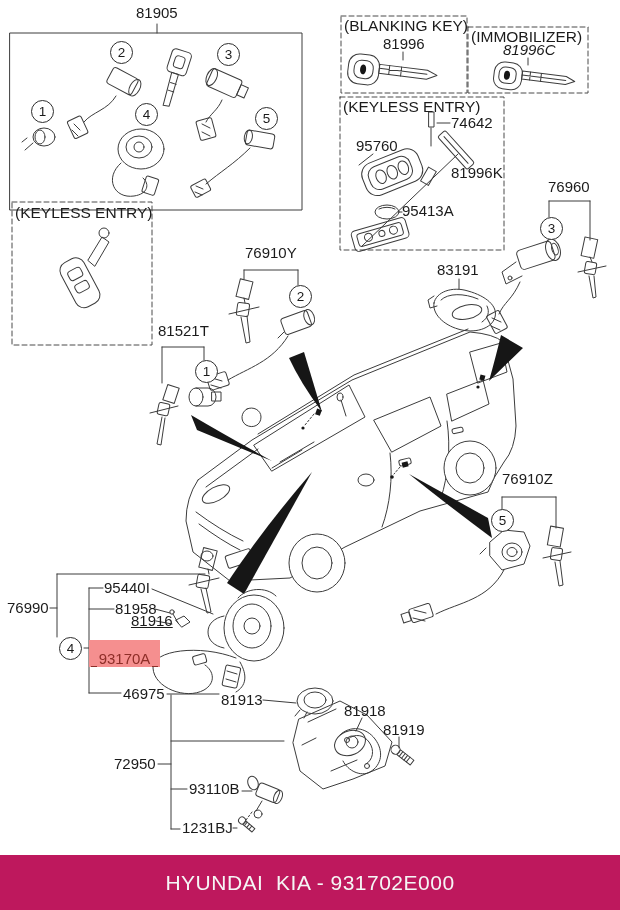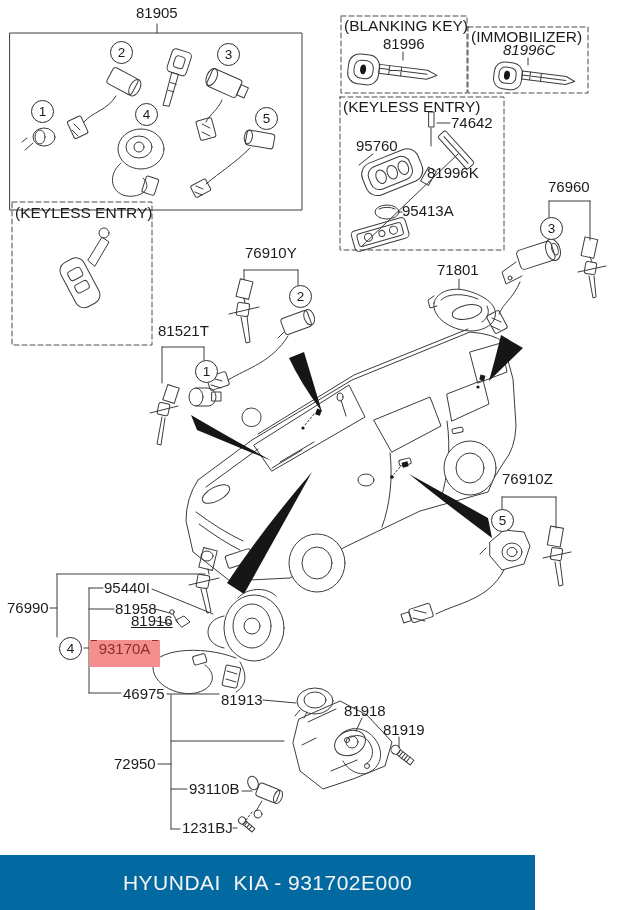--- a/index.html
+++ b/index.html
@@ -10,24 +10,24 @@
       stroke:#3c3c3c;fill:none;stroke-width:1;stroke-linecap:round;stroke-linejoin:round;}
   .art .dsh{stroke-dasharray:5 3;stroke:#4a4a4a;}
   .art .dot{stroke-dasharray:2 2;}
   .art .blk{fill:#161616;stroke:none;}
   .art .wht{fill:#ffffff;stroke:#3c3c3c;}
   .lbl{position:absolute;font-size:15px;line-height:1.05;white-space:pre;color:#1b1b1b;}
   .ctr{}
   .title{font-size:15.5px;}
   .co{position:absolute;width:21px;height:21px;border:1.4px solid #2d2d2d;border-radius:50%;
       background:#fff;font-size:13.5px;line-height:21px;text-align:center;}
-  .hl{position:absolute;display:flex;align-items:flex-start;justify-content:center;
+  .hl{position:absolute;display:flex;align-items:flex-end;justify-content:center;
       background:#f58f8f;color:#8e2e28;font-size:15px;}
   .hl .dashline{display:inline-block;width:9px;border-top:1.6px solid #8e2e28;margin:0 2px;}
-  .footer{position:absolute;left:0;top:855px;width:535px;height:55px;background:#0369a1;
+  .footer{position:absolute;left:0;top:855px;width:620px;height:55px;background:#be185d;
       display:flex;align-items:center;justify-content:center;gap:36px;
       color:#f5f5f5;font-size:21px;white-space:pre;letter-spacing:0.5px;}
 </style>
 </head>
 <body>
 
 <div class="stage">
 
   <svg class="art" width="620" height="910" viewBox="0 0 620 910">
 
@@ -362,29 +362,29 @@
 
   <div class="lbl title" style="left:344px;top:18px;">(BLANKING KEY)</div>
   <div class="lbl" style="left:383px;top:36px;">81996</div>
 
   <div class="lbl title" style="left:471px;top:29px;">(IMMOBILIZER)</div>
   <div class="lbl" style="left:503px;top:42px;font-style:italic;">81996C</div>
 
   <div class="lbl title" style="left:343px;top:99px;">(KEYLESS ENTRY)</div>
   <div class="lbl" style="left:451px;top:115px;">74642</div>
   <div class="lbl" style="left:356px;top:138px;">95760</div>
-  <div class="lbl" style="left:427px;top:165px;">81996K</div>
+  <div class="lbl" style="left:451px;top:165px;">81996K</div>
   <div class="lbl" style="left:402px;top:203px;">95413A</div>
 
   <div class="lbl title" style="left:15px;top:205px;">(KEYLESS ENTRY)</div>
 
   <div class="lbl ctr" style="left:548px;top:179px;width:46px;">76960</div>
   <div class="lbl ctr" style="left:245px;top:245px;width:56px;">76910Y</div>
   <div class="lbl ctr" style="left:158px;top:323px;width:50px;">81521T</div>
-  <div class="lbl ctr" style="left:437px;top:262px;width:46px;">71801</div>
+  <div class="lbl ctr" style="left:437px;top:262px;width:46px;">83191</div>
   <div class="lbl ctr" style="left:502px;top:471px;width:56px;">76910Z</div>
   <div class="lbl" style="left:7px;top:600px;">76990</div>
 
   <div class="lbl" style="left:104px;top:580px;">95440I</div>
   <div class="lbl" style="left:115px;top:601px;">81958</div>
   <div class="lbl" style="left:131px;top:613px;text-decoration:underline;">81916</div>
   <div class="lbl" style="left:123px;top:686px;">46975</div>
 
   <div class="hl" style="left:89px;top:640px;width:71px;height:27px;">
     <span class="dashline"></span>

